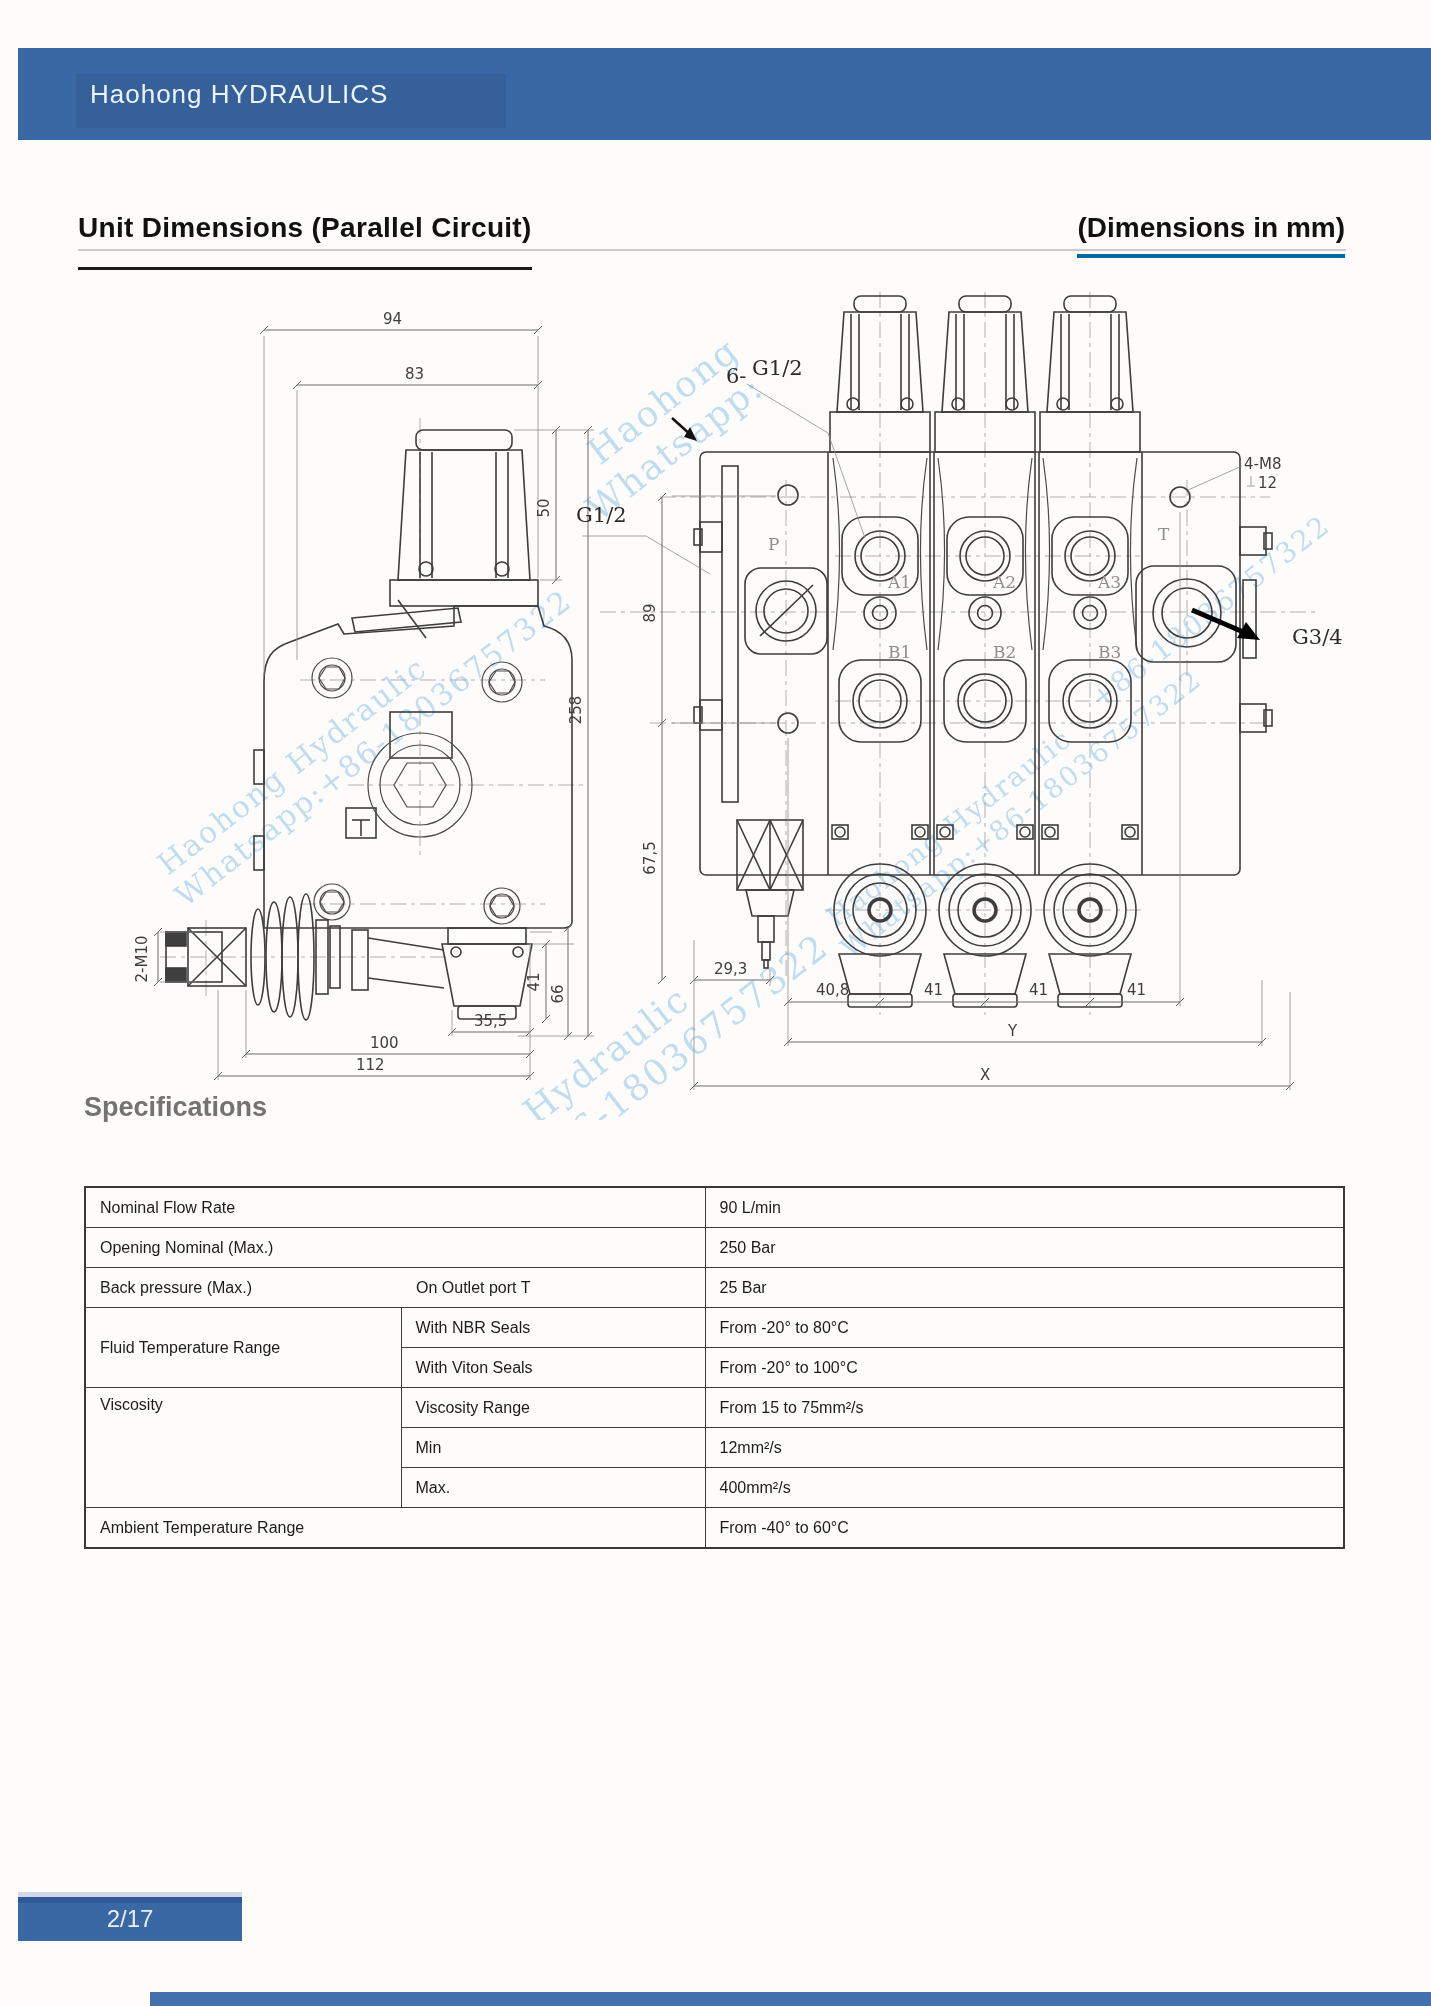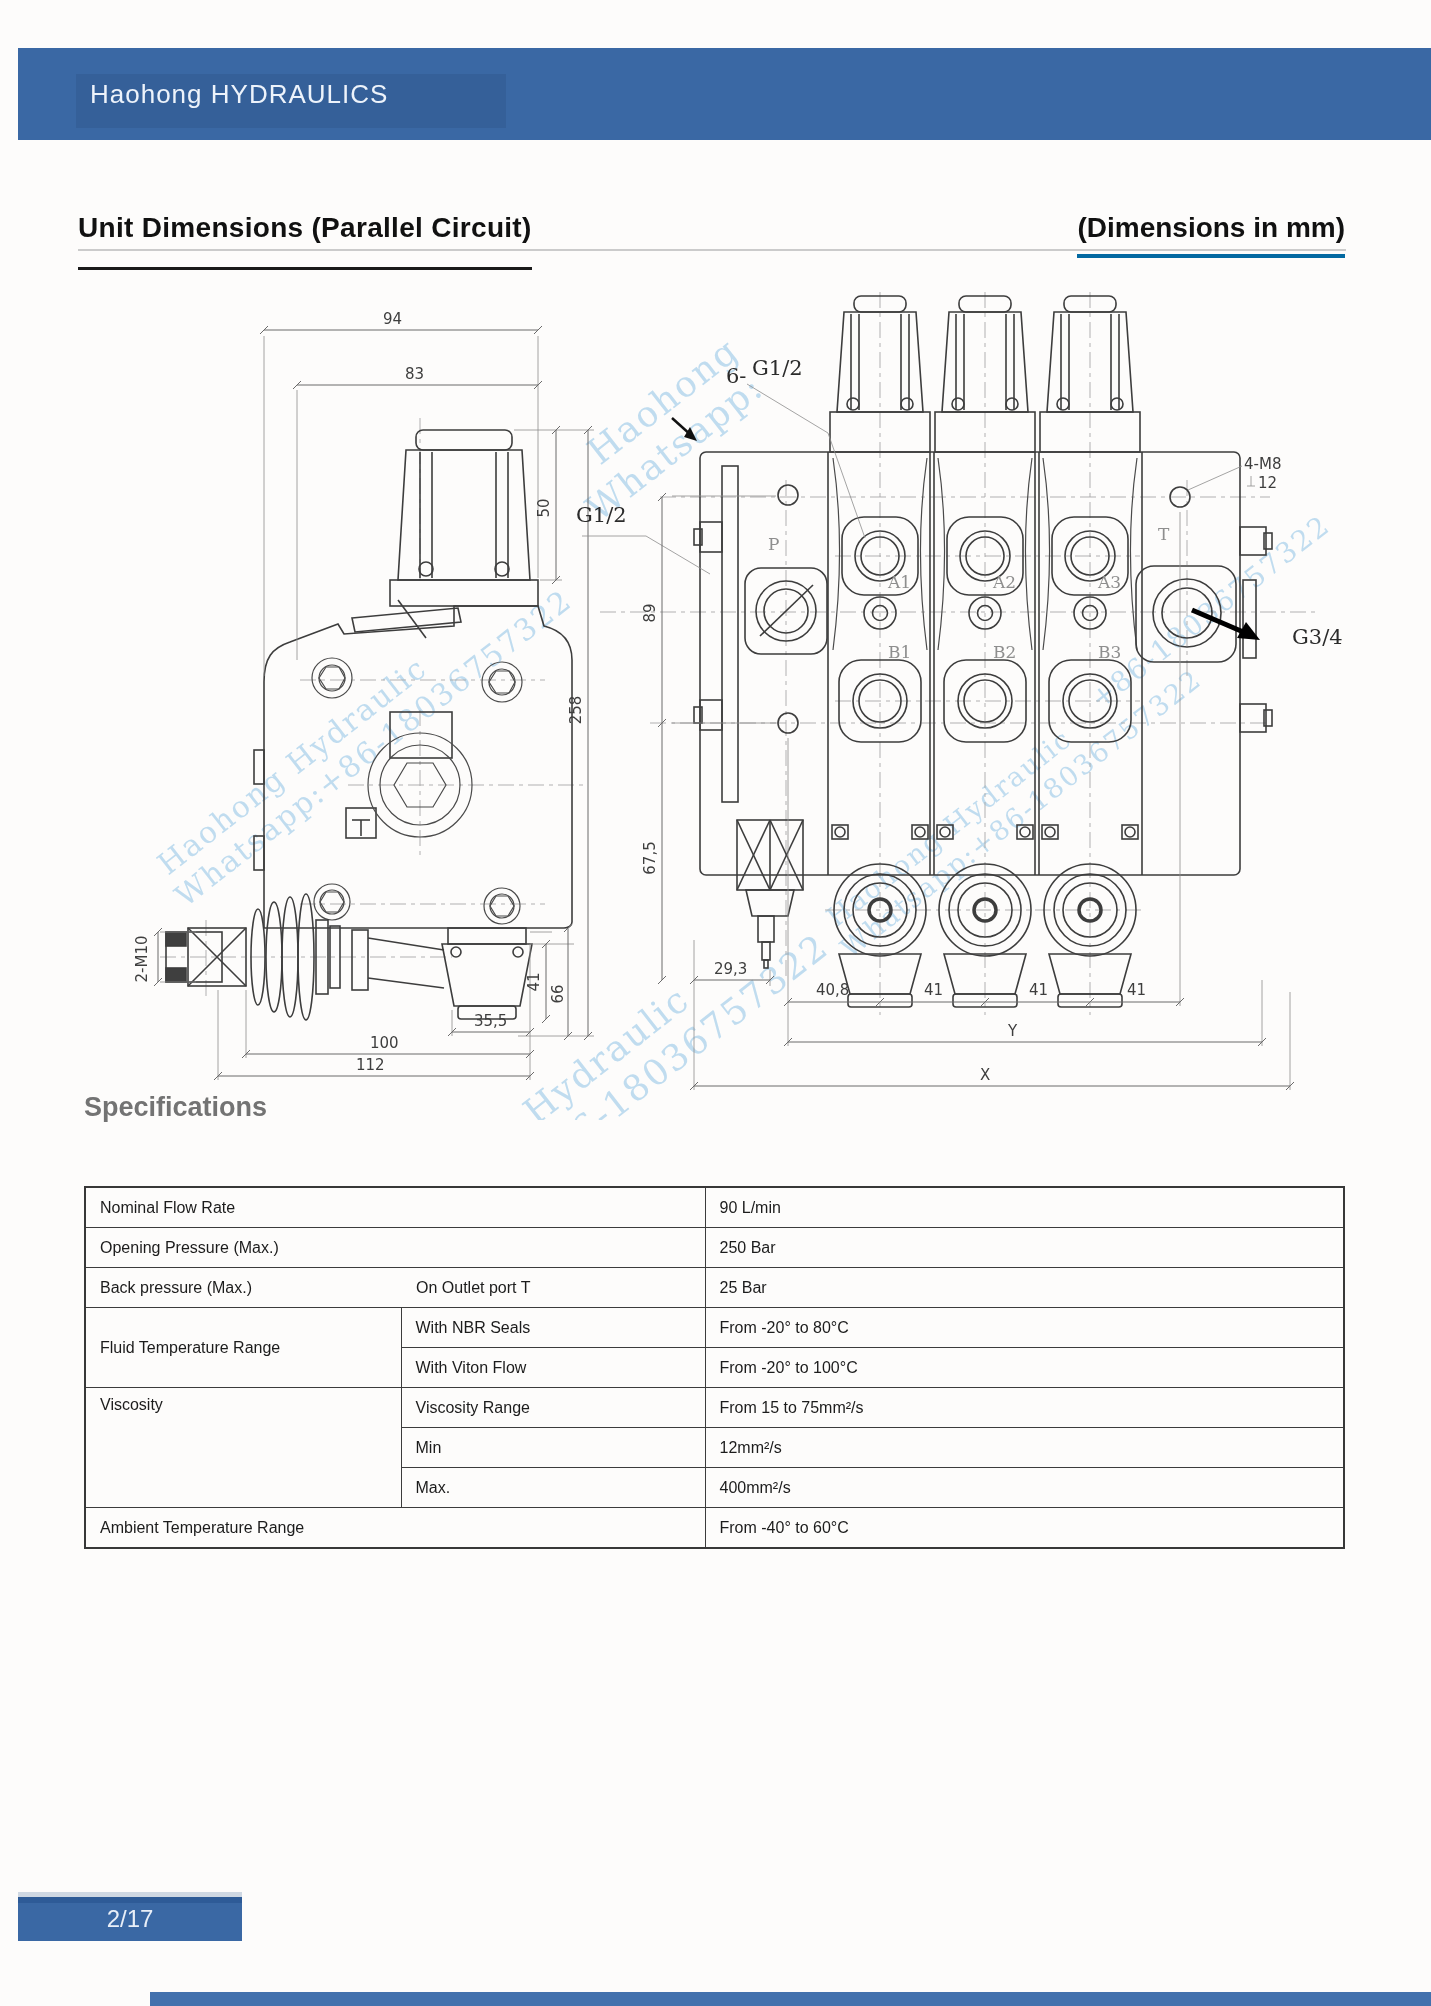--- a/index.html
+++ b/index.html
@@ -398,37 +398,37 @@
         <col style="width:316px">
         <col style="width:304px">
         <col style="width:639px">
       </colgroup>
     <tbody>
       <tr>
         <td colspan="2">Nominal Flow Rate</td>
         <td class="val">90 L/min</td>
       </tr>
       <tr>
-        <td colspan="2">Opening Pressure (Max.)</td>
+        <td colspan="2">Opening Nominal (Max.)</td>
         <td class="val">250 Bar</td>
       </tr>
       <tr>
         <td colspan="2" class="relcell">
           <span>Back pressure (Max.)</span>
           <span class="sub2">On Outlet port T</span>
         </td>
         <td class="val">25 Bar</td>
       </tr>
       <tr>
         <td rowspan="2">Fluid Temperature Range</td>
         <td>With NBR Seals</td>
         <td class="val">From -20° to 80°C</td>
       </tr>
       <tr>
-        <td>With Viton Flow</td>
+        <td>With Viton Seals</td>
         <td class="val">From -20° to 100°C</td>
       </tr>
       <tr>
         <td rowspan="3" style="vertical-align:top;padding-top:8px;">Viscosity</td>
         <td>Viscosity Range</td>
         <td class="val">From 15 to 75mm²/s</td>
       </tr>
       <tr>
         <td>Min</td>
         <td class="val">12mm²/s</td>

